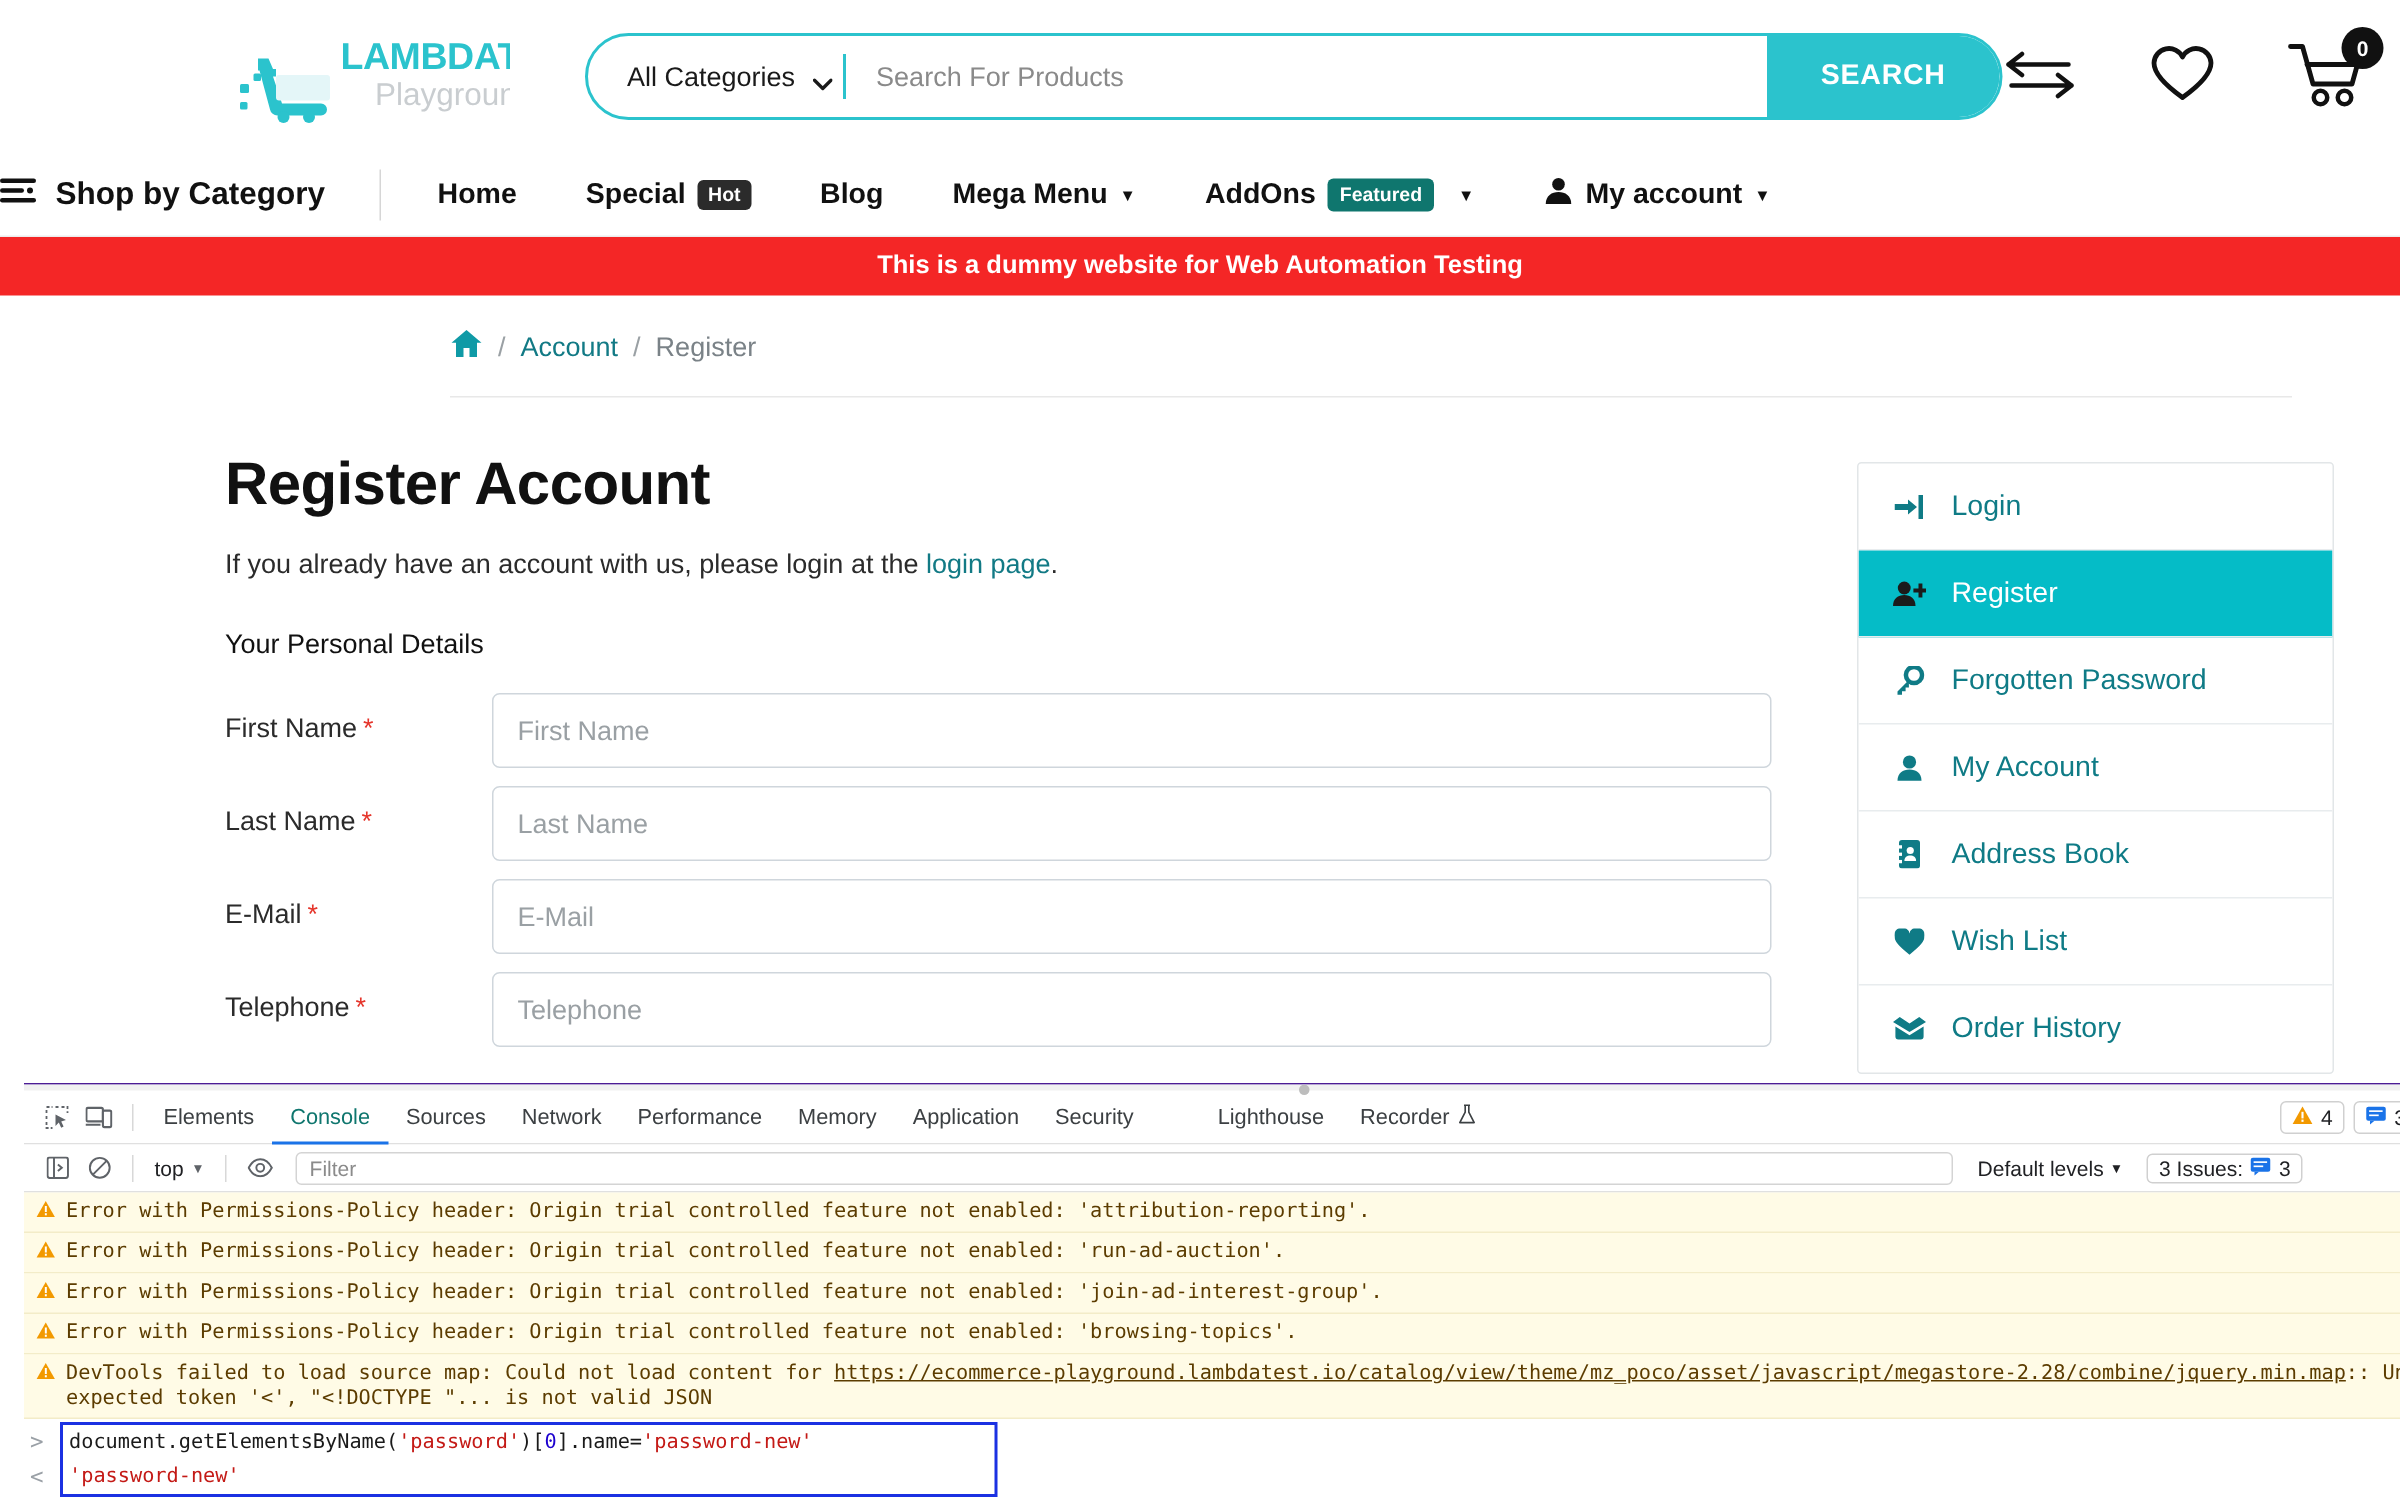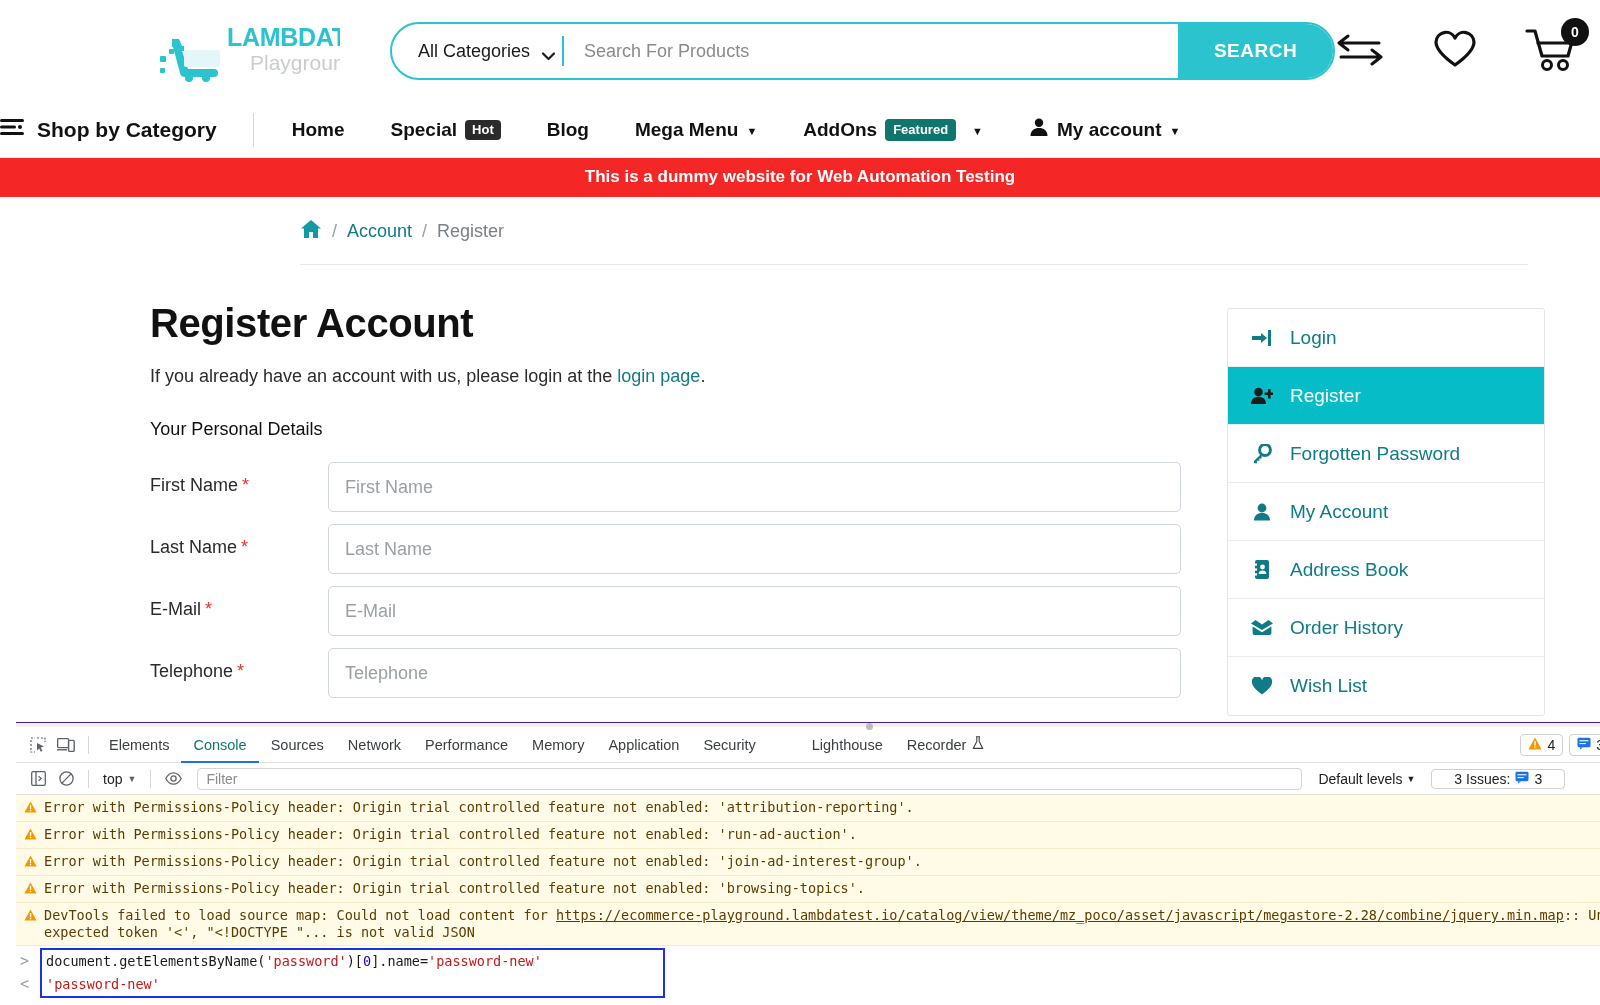--- a/index.html
+++ b/index.html
@@ -145,21 +145,21 @@
   }
   .crumbs-outer { padding-left: 150px; padding-right: 36px; }
   .crumb-link { color: #127a85; text-decoration: none; cursor: pointer; }
   .crumb-cur { color: #7a8287; }
   .crumb-sl { color: #9aa0a4; }
 
   
   .main {
     display: flex;
     padding: 36px 36px 0 150px;
-    gap: 37px;
+    gap: 48px;
   }
   .content { flex: 1 1 auto; max-width: 1040px; }
   h1.page-title {
     font-size: 40px; font-weight: bold; color: #111;
     letter-spacing: -0.4px;
     margin-bottom: 20px;
   }
   .subtitle { font-size: 18px; color: #2b2b2b; margin-bottom: 32px; }
   .subtitle a { color: #127a85; text-decoration: none; cursor: pointer; }
   .section-title { font-size: 18px; color: #111; margin-bottom: 22px; }
@@ -265,21 +265,21 @@
     max-width: 1105px;
   }
   .lvl-sel {
     display: flex; align-items: center; gap: 4px;
     color: #202124; cursor: pointer; padding: 0 8px;
     white-space: nowrap;
   }
   .issues-pill {
     display: flex; align-items: center; gap: 5px;
     border: 1px solid #d0d0d0; border-radius: 4px;
-    padding: 1px 22px; margin-left: 8px; margin-right: 4px;
+    padding: 1px 7px; margin-left: 8px; margin-right: 4px;
     font-size: 14px; color: #202124; cursor: pointer; white-space: nowrap;
   }
 
   .dt-console {
     font-family: "DejaVu Sans Mono", monospace;
     font-size: 13.5px;
   }
   .cmsg {
     display: flex; align-items: flex-start; gap: 7px;
     background: #fffbe6;
@@ -528,35 +528,35 @@
                 <rect x="0" y="13.3" width="3" height="2.2" fill="#fff"></rect>
                 <circle cx="8.5" cy="7" r="2.4" fill="#fff"></circle>
                 <path d="M4.6 14 C4.6 11.4 6.4 10.4 8.5 10.4 C10.6 10.4 12.4 11.4 12.4 14 Z" fill="#fff"></path>
               </svg>
           </span>
           <span>Address Book</span>
         </div>
 
         <div class="rmenu-item">
           <span class="rmi-icon">
+            <svg width="20" height="18" viewBox="0 0 20 18">
+                <path d="M10 17.5 C2.6 11.6 0 8.4 0 5.4 A5 5 0 0 1 10 3.3 A5 5 0 0 1 20 5.4 C20 8.4 17.4 11.6 10 17.5 Z"></path>
+              </svg>
+          </span>
+          <span>Wish List</span>
+        </div>
+
+        <div class="rmenu-item">
+          <span class="rmi-icon">
             <svg width="22" height="16" viewBox="0 0 22 16">
                 <path d="M0 3.4 L4.5 0 L11 4.4 L17.5 0 L22 3.4 L11 10 Z"></path>
                 <path d="M1.6 6.4 L11 12.2 L20.4 6.4 V13 a2 2 0 0 1 -2 2 H3.6 a2 2 0 0 1 -2 -2 Z"></path>
               </svg>
           </span>
           <span>Order History</span>
-        </div>
-
-        <div class="rmenu-item">
-          <span class="rmi-icon">
-            <svg width="20" height="18" viewBox="0 0 20 18">
-                <path d="M10 17.5 C2.6 11.6 0 8.4 0 5.4 A5 5 0 0 1 10 3.3 A5 5 0 0 1 20 5.4 C20 8.4 17.4 11.6 10 17.5 Z"></path>
-              </svg>
-          </span>
-          <span>Wish List</span>
         </div>
 
       </div>
     </div>
   </div>
 </div>
 
 <div id="devtools">
   <div class="dt-resizer"></div>
 

